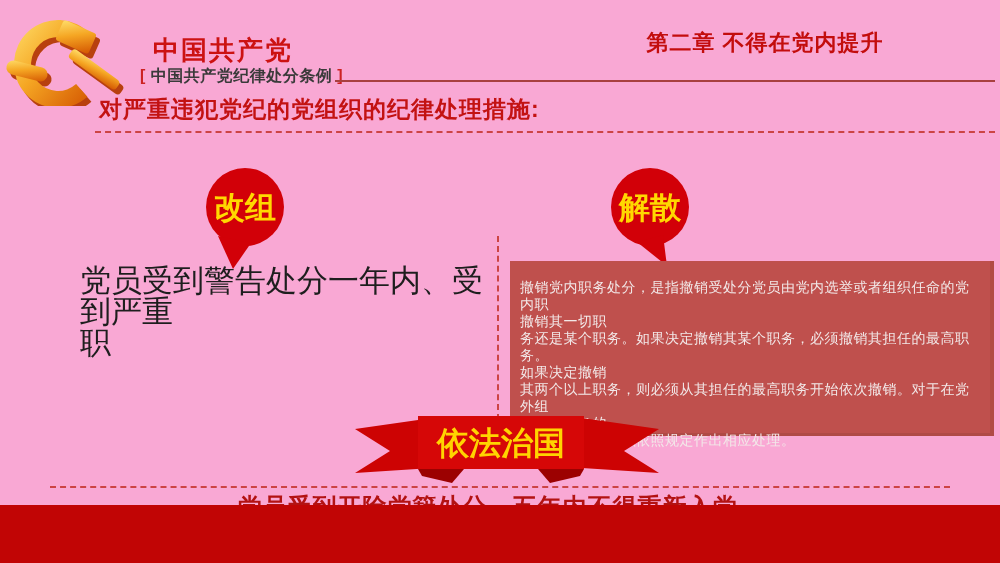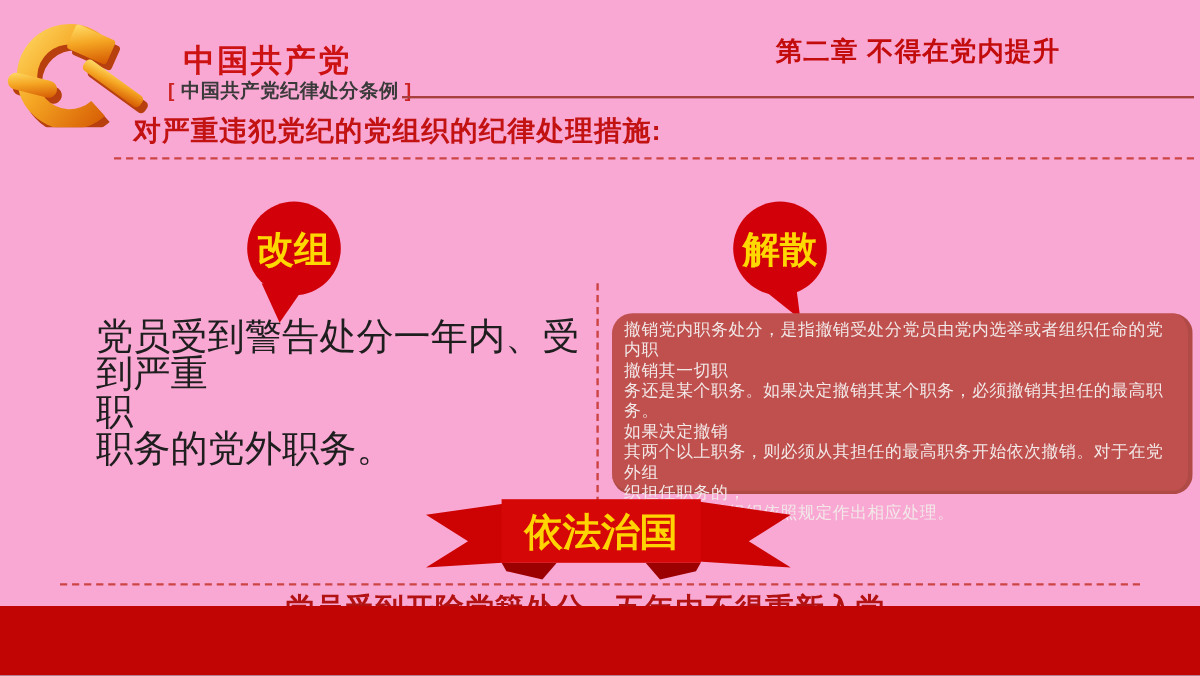--- a/index.html
+++ b/index.html
@@ -8,39 +8,39 @@
     overflow:hidden;font-family:"Liberation Sans",sans-serif;
   }
   .abs{position:absolute;}
 
   
   .title{left:153px;top:33px;font-size:26px;font-weight:bold;color:#cc1212;letter-spacing:2px;}
   .subtitle{left:124px;top:66px;font-size:16px;font-weight:bold;color:#3a3a3a;letter-spacing:.5px;margin-left:16px;}
   .subtitle .brk{color:#cc2222;font-weight:bold;}
   .chapter{left:545px;top:28px;width:440px;text-align:center;font-size:22px;font-weight:bold;color:#c30d0d;letter-spacing:1px;}
   .hr-solid{left:335px;top:80px;width:660px;height:0;border-top:2px solid #a84040;}
-  .heading{left:111px;top:94px;font-size:23px;font-weight:bold;color:#c31212;letter-spacing:1px;}
+  .heading{left:99px;top:94px;font-size:23px;font-weight:bold;color:#c31212;letter-spacing:1px;}
   .hr-dash1{left:95px;top:131px;width:900px;height:0;border-top:2px dashed #cc4444;}
 
   
   .badge{width:110px;height:120px;}
   .badge-left{left:192px;top:158px;}
   .badge-right{left:597px;top:158px;}
   .badge text{font-family:"Liberation Sans",sans-serif;font-weight:bold;}
 
   
   .left-para{left:80px;top:265px;width:410px;font-family:Liberation Serif, serif;
     font-size:31px;line-height:31px;color:#1e1e1e;}
 
   
   .v-dash{left:497px;top:236px;height:184px;width:0;border-left:2px dashed #cc4444;}
   .red-block{left:510px;top:261px;width:460px;height:136px;background:#bf504d;
     border-right:4px solid #b04a46;border-bottom:3px solid #b04a46;
-    padding:6px 10px;font-family:"DejaVu Serif",serif;font-size:14px;line-height:17px;
-    color:#f2e8e8;letter-spacing:.5px;border-radius:17px;}
+    padding:18px 10px;font-family:"DejaVu Serif",serif;font-size:14px;line-height:17px;
+    color:#f2e8e8;letter-spacing:.5px;}
 
   
   .ribbon{left:352px;top:410px;width:310px;height:82px;}
   .ribbon text{font-family:"Liberation Sans",sans-serif;font-weight:bold;}
 
   
   .hr-dash2{left:50px;top:486px;width:900px;height:0;border-top:2px dashed #cc4444;}
   .footer-text{left:0;top:491px;width:1000px;text-align:center;font-size:24px;
     font-weight:bold;color:#b31212;letter-spacing:1px;z-index:1;}
   .bottom-bar{left:0;top:505px;width:1000px;height:58px;background:#c10505;z-index:2;}
@@ -85,21 +85,20 @@
 
   <svg class="abs badge badge-right" viewBox="0 0 110 120">
     <circle cx="53" cy="49" r="39" fill="#d20008"></circle>
     <path d="M40 84 L70 108 L66 77 Z" fill="#d20008"></path>
     <text x="53" y="60" text-anchor="middle" font-size="31" fill="#ffd800">解散</text>
   </svg>
 
   <div class="abs left-para">
       <div>党员受到警告处分一年内、受到严重</div>
       <div>职</div>
-      <div>职务的党外职务。</div>
     </div>
 
   <div class="abs v-dash"></div>
 
   <div class="abs red-block">
       <div>撤销党内职务处分，是指撤销受处分党员由党内选举或者组织任命的党内职</div>
       <div>撤销其一切职</div>
       <div>务还是某个职务。如果决定撤销其某个职务，必须撤销其担任的最高职务。</div>
       <div>如果决定撤销</div>
       <div>其两个以上职务，则必须从其担任的最高职务开始依次撤销。对于在党外组</div>

